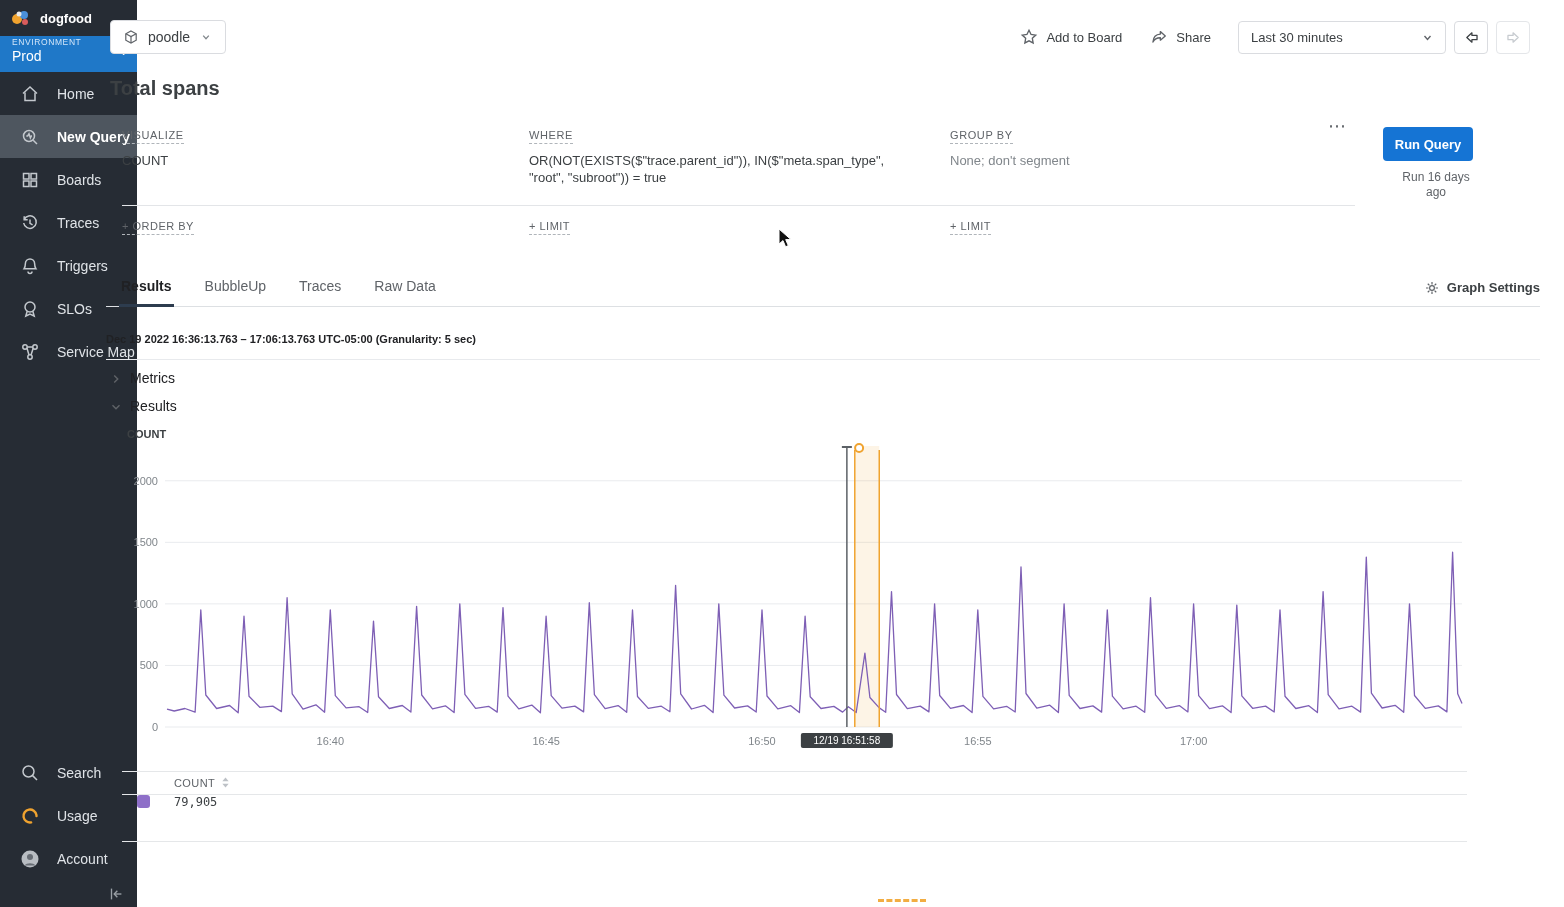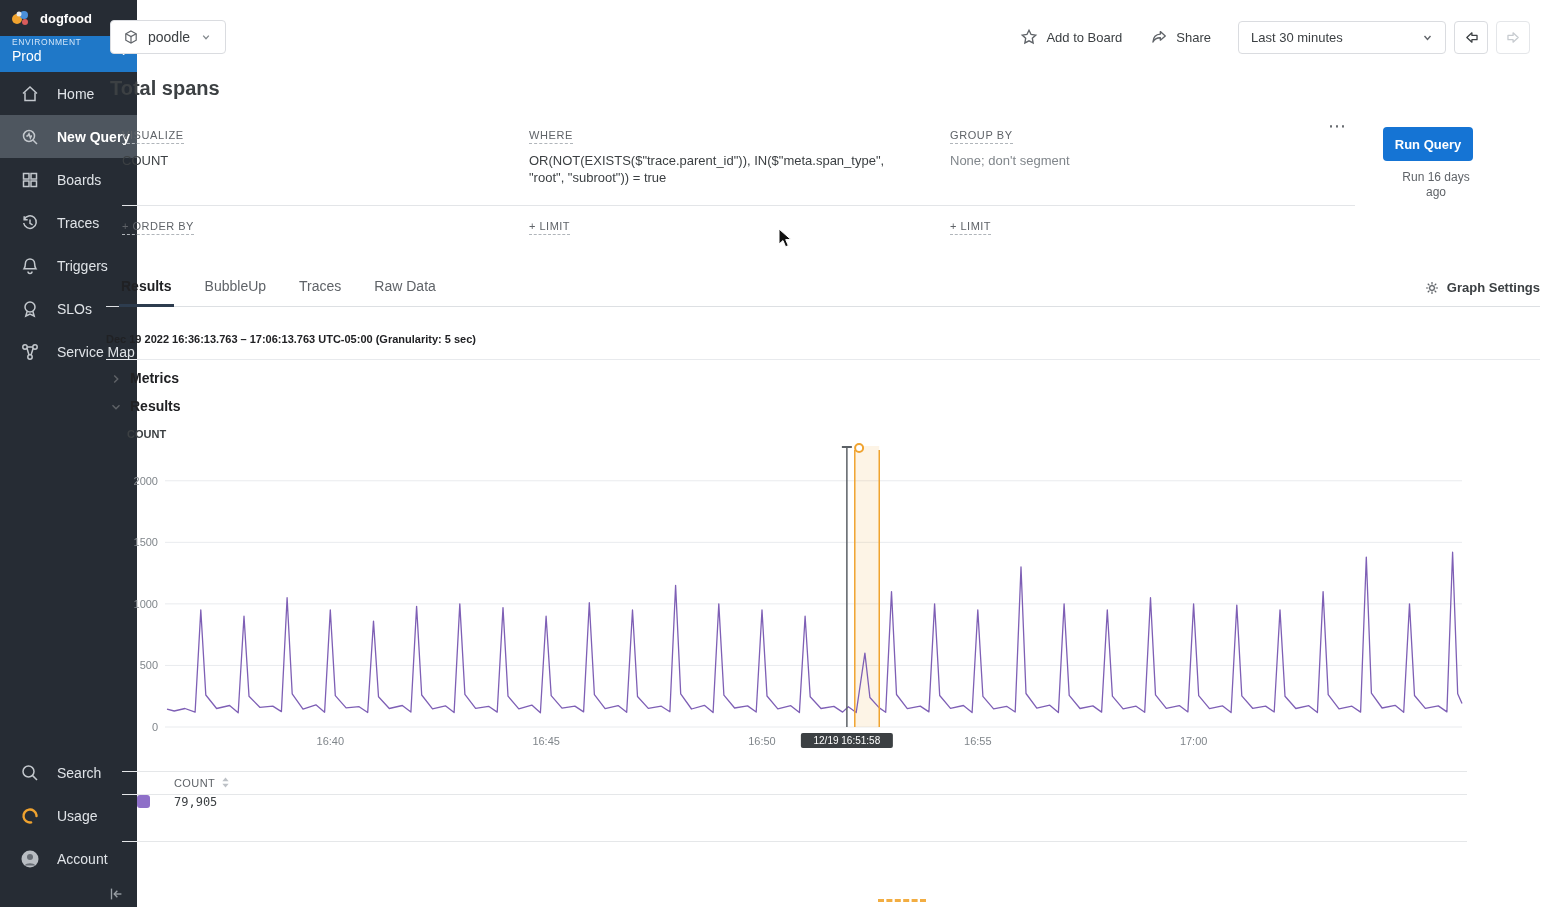--- a/index.html
+++ b/index.html
@@ -66,21 +66,21 @@
   .tab.active{color:#202124;font-weight:700}
   .tab.active::after{content:"";position:absolute;left:0;right:0;bottom:-1px;height:3px;background:#2d3c4e}
   .graph-settings{margin-left:auto;display:flex;align-items:center;gap:7px;font-size:13px;font-weight:700;
                   color:#3c4043;padding-bottom:10px;cursor:pointer}
   .graph-settings svg{color:#5f6368}
 
   .time-summary{margin:26px 0 0 35px;font-size:11px;font-weight:700;color:#202124}
 
   .hr-full{border-top:1px solid #e8eaed;margin:14px 24px 0 35px}
   .collapse-row{display:flex;align-items:flex-end;gap:7px;padding:10px 0 6px 38px;font-size:14px;
-                font-weight:700;color:#202124;cursor:pointer}
+                font-weight:400;color:#202124;cursor:pointer}
   .collapse-row svg{color:#5f6368}
 
   
   .chart-wrap{margin:2px 0 0 51px;position:relative;width:1346px}
   .chart-count-label{font-size:11px;font-weight:700;color:#3c4043;margin:8px 0 2px 5px}
   #chart-svg{display:block}
 
   
   .result-table{margin:14px 24px 0 51px;width:1345px}
   .rt-head{display:flex;align-items:center;height:24px;border-top:1px solid #e5e7e9;border-bottom:1px solid #e5e7e9;

